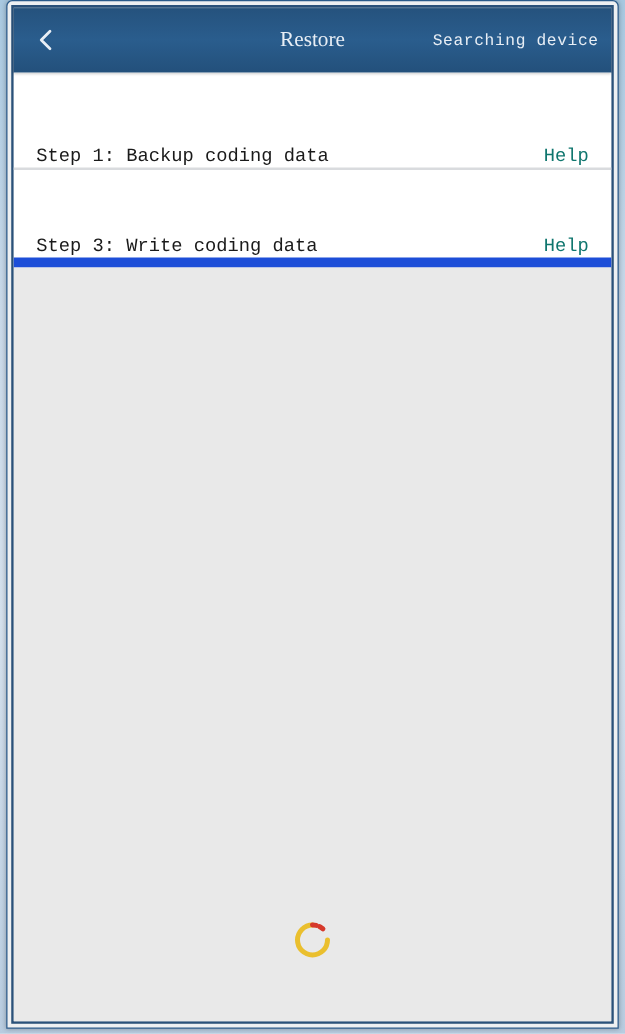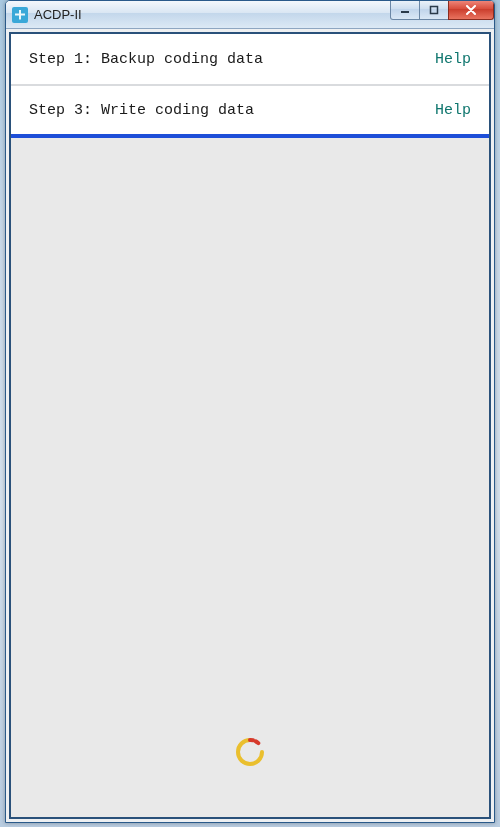--- a/index.html
+++ b/index.html
@@ -116,31 +116,31 @@
     font-size: 13px;
     font-family: "Consolas","Courier New", monospace;
     letter-spacing: .5px;
   }
 
   .steps {
     background: #fff;
   }
   .step-row {
     display: flex;
-    align-items: center;
+    align-items: flex-end;
     justify-content: space-between;
     padding: 0 18px;
-    height: 52px;
+    height: 78px;
     border-bottom: 2px solid #d9dbde;
     font-family: "Consolas","Courier New", monospace;
     font-size: 15px;
     color: #1a1a1a;
     cursor: pointer;
   }
-  .step-row:last-child { border-bottom: 4px solid #1d4ed8; }
+  .step-row:last-child { border-bottom: 8px solid #1d4ed8; }
   .step-help {
     font-family: "Consolas","Courier New", monospace;
     font-size: 15px;
     color: #0f766e;
     cursor: pointer;
   }
 
   .content-rest {
     flex: 1;
     background: #e9e9e9;
@@ -177,44 +177,32 @@
     color: #5a5a5a;
     font-style: italic;
     margin-left: 1px;
   }
 </style>
 </head>
 <body>
 
 <div class="window">
 
-  <div class="titlebar">
-    <div class="app-icon"></div>
-    <div class="title">ACDP-II</div>
-    <div class="win-buttons">
-      <div class="win-btn min">
-        <svg width="10" height="10" viewBox="0 0 10 10">
-            <rect x="1" y="6" width="8" height="2" fill="#2a3a4a"></rect>
-          </svg>
-      </div>
-      <div class="win-btn max">
-        <svg width="10" height="10" viewBox="0 0 10 10">
-            <rect x="1.5" y="1.5" width="7" height="7" fill="none" stroke="#2a3a4a" stroke-width="1.5"></rect>
-          </svg>
-      </div>
-      <div class="win-btn close">
-        <svg width="12" height="10" viewBox="0 0 12 10">
-            <path d="M2 1 L10 9 M10 1 L2 9" stroke="#fff" stroke-width="2" stroke-linecap="round"></path>
-          </svg>
-      </div>
+
+  <div class="app-frame">
+
+    <div class="app-header">
+      <div class="back-btn">
+        <svg width="18" height="18" viewBox="0 0 18 18" fill="none">
+          <path d="M12 2 L5 9 L12 16" stroke-width="2.2" stroke-linecap="round" stroke-linejoin="round"></path>
+        </svg>
+      </div>
+      <div class="header-title">Restore</div>
+      <div class="header-status">Searching device</div>
     </div>
-  </div>
-
-  <div class="app-frame">
-
 
     <div class="steps">
       <div class="step-row">
         <span>Step 1: Backup coding data</span>
         <span class="step-help">Help</span>
       </div>
       <div class="step-row">
         <span>Step 3: Write coding data</span>
         <span class="step-help">Help</span>
       </div>

